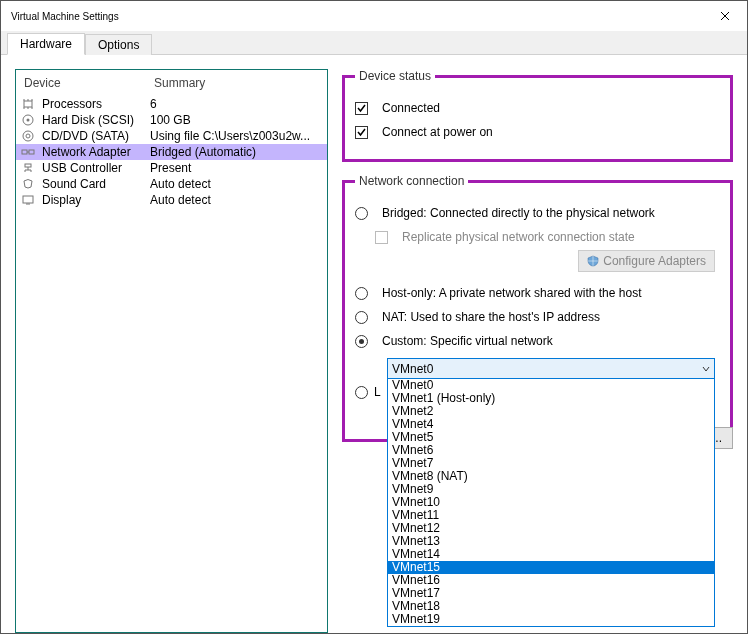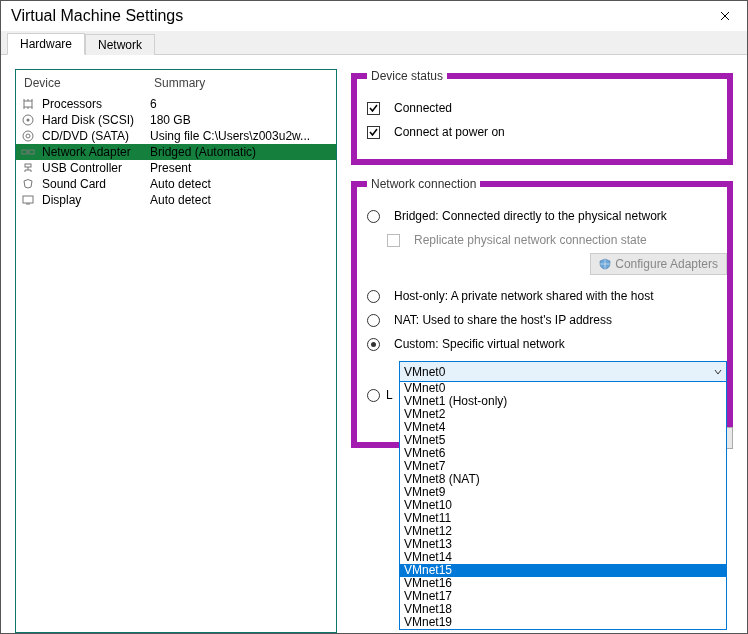--- a/index.html
+++ b/index.html
@@ -1,40 +1,40 @@
 <!DOCTYPE html>
 <html><head>
 <meta charset="utf-8">
 <style>
   * { box-sizing: border-box; font-family: "Segoe UI", Tahoma, sans-serif; font-size: 12px; }
   body { margin: 0; background: #fff; }
   .window { width: 748px; height: 634px; border: 1px solid #555; background: #fff; position: relative; overflow: hidden; }
   .titlebar { height: 30px; display: flex; align-items: center; justify-content: space-between; padding: 0 0 0 10px; }
-  .titlebar-title { font-size: 16px; }
+  .titlebar-title { font-size: 10px; }
   .close-btn { width: 45px; height: 30px; display: flex; align-items: center; justify-content: center; cursor: pointer; }
   .close-btn svg { width: 10px; height: 10px; }
 
   .tabstrip { height: 24px; background: #f0f0f0; border-bottom: 1px solid #d0d0d0; display: flex; align-items: flex-end; padding-left: 6px; }
   .tab { padding: 3px 12px; border: 1px solid #d0d0d0; border-bottom: none; margin-right: 0; background: #f0f0f0; cursor: pointer; position: relative; top: 1px; margin-top: 12px; }
   .tab.active { background: #fff; border-bottom: 1px solid #fff; }
 
   .content { display: flex; padding: 14px 14px 0 14px; gap: 14px; height: calc(100% - 54px); }
 
   .left-panel { width: 322px; border: 1px solid #0f766e; background: #fff; }
   .dev-header { display: flex; padding: 6px 8px 6px 8px; color: #444; font-weight: normal; }
   .dev-header .col1 { width: 130px; }
   .dev-row { display: flex; align-items: center; padding: 1px 4px 1px 4px; cursor: pointer; }
   .dev-row .icon { width: 16px; height: 14px; margin-right: 4px; display: flex; align-items: center; justify-content: center; }
   .dev-row .icon svg { width: 14px; height: 12px; }
   .dev-row .name { width: 110px; overflow: hidden; white-space: nowrap; padding-left: 2px; }
   .dev-row .summ { flex: 1; overflow: hidden; white-space: nowrap; text-overflow: ellipsis; }
-  .dev-row.selected { background: #15803d; }
+  .dev-row.selected { background: #c4b5fd; }
 
   .right-panel { flex: 1; position: relative; }
-  fieldset { border: 6px solid #a21caf; margin: 0 0 12px 0; padding: 8px 0 10px 10px; }
+  fieldset { border: 3px solid #a21caf; margin: 0 0 12px 0; padding: 8px 15px 10px 10px; }
   legend { padding: 0 4px; color: #333; }
 
   .checkbox-row, .radio-row { display: flex; align-items: center; margin: 10px 0; gap: 14px; }
   .chk, .rdo { width: 13px; height: 13px; border: 1px solid #333; background: #fff; display: inline-flex; align-items: center; justify-content: center; cursor: pointer; }
   .rdo { border-radius: 50%; }
   .rdo.selected::after { content: ""; width: 5px; height: 5px; background: #333; border-radius: 50%; display: block; }
   .chk svg { width: 11px; height: 11px; }
   .chk.disabled { border-color: #bbb; }
   .lbl.disabled { color: #888; text-align: right; }
 
@@ -63,21 +63,21 @@
     <span class="titlebar-title">Virtual Machine Settings</span>
     <div class="close-btn">
       <svg viewBox="0 0 10 10">
           <path d="M1 1 L9 9 M9 1 L1 9" stroke="#000" stroke-width="1" fill="none"></path>
         </svg>
     </div>
   </div>
 
   <div class="tabstrip">
     <div class="tab active">Hardware</div>
-    <div class="tab">Network</div>
+    <div class="tab">Options</div>
   </div>
 
   <div class="content">
 
     <div class="left-panel">
       <div class="dev-header">
         <span class="col1">Device</span>
         <span>Summary</span>
       </div>
       <div id="dev-rows">
@@ -97,21 +97,21 @@
             <span class="summ">6</span>
           </div>
           <div class="dev-row">
             <span class="icon">
               <svg viewBox="0 0 14 12">
                 <circle cx="7" cy="6" r="5" fill="none" stroke="#777"></circle>
                 <circle cx="7" cy="6" r="1.5" fill="#777"></circle>
               </svg>
             </span>
             <span class="name">Hard Disk (SCSI)</span>
-            <span class="summ">180 GB</span>
+            <span class="summ">100 GB</span>
           </div>
           <div class="dev-row">
             <span class="icon">
               <svg viewBox="0 0 14 12">
                 <circle cx="7" cy="6" r="5" fill="none" stroke="#777"></circle>
                 <circle cx="7" cy="6" r="2" fill="none" stroke="#777"></circle>
               </svg>
             </span>
             <span class="name">CD/DVD (SATA)</span>
             <span class="summ">Using file C:\Users\z003u2w...</span>

